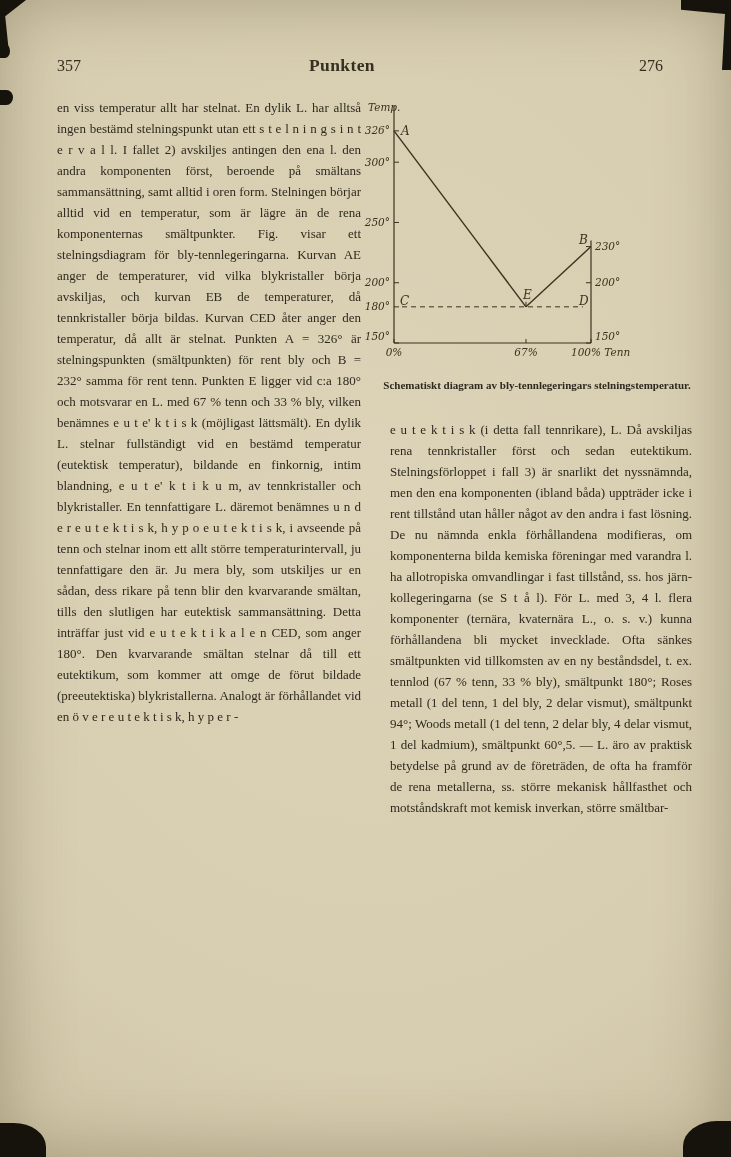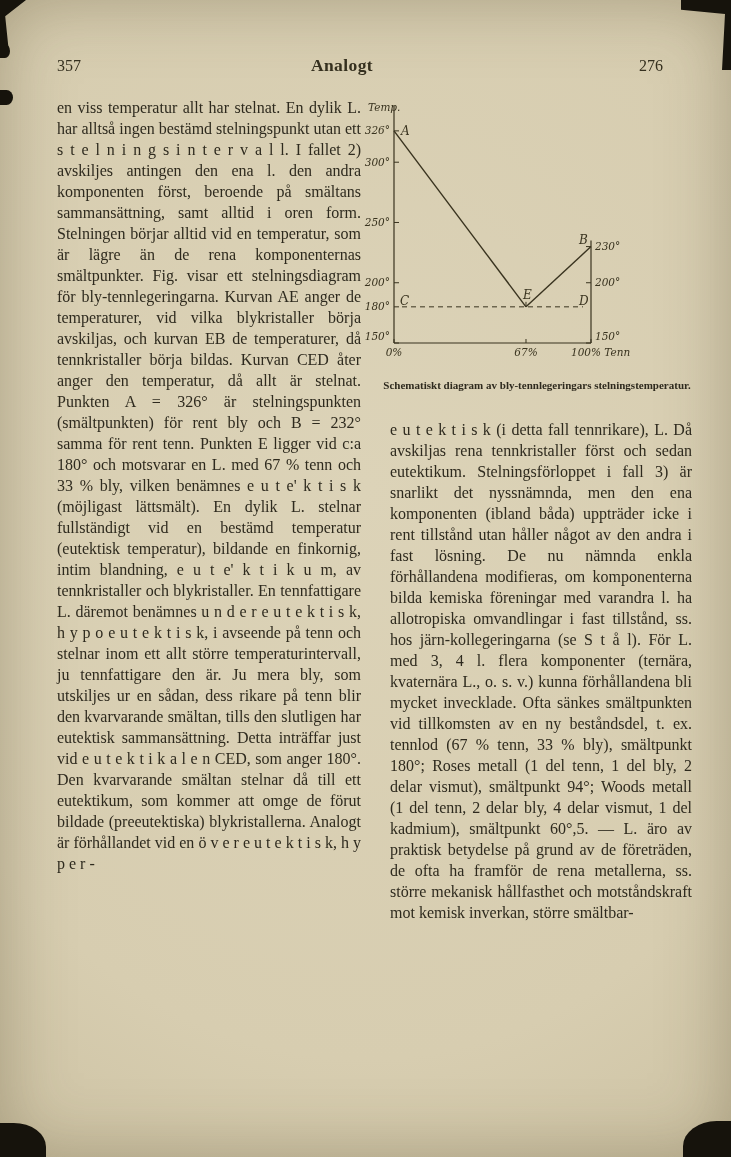--- a/index.html
+++ b/index.html
@@ -2,21 +2,21 @@
 <html><head>
 <meta charset="utf-8">
 <style>
   html,body{margin:0;padding:0;}
   body{width:731px;height:1157px;position:relative;overflow:hidden;background:#cfc5a6;font-family:"Liberation Serif","DejaVu Serif",serif;}
   .page{position:absolute;inset:0;background:radial-gradient(ellipse 120% 90% at 50% 42%,#dcd3b8 0%,#d7cdb0 55%,#c8bd9d 88%,#b9ad8c 100%);box-shadow:inset 0 0 70px rgba(80,68,40,.35);}
   .header{position:absolute;top:55px;left:57px;width:606px;display:flex;align-items:baseline;color:#35301f;justify-content:flex-end;}
   .header .pagenum{font-size:16px;width:60px;}
   .header .pagenum.right{text-align:right;}
   .header .title{flex:1;text-align:center;font-weight:bold;font-size:17.5px;letter-spacing:.4px;transform:translateX(-18px);}
-  .col{position:absolute;font-size:16px;line-height:21px;text-align:justify;color:#2e2a1e;}
+  .col{position:absolute;font-size:13px;line-height:21px;text-align:justify;color:#2e2a1e;}
   .col p{margin:0;}
   .col-left{left:57px;top:97px;width:304px;}
   .col-right-text{left:390px;top:419px;width:302px;}
   .figure{position:absolute;left:358px;top:100px;width:280px;}
   .figure svg{overflow:visible;display:block;}
   .fig-caption{position:absolute;left:383px;top:377px;width:308px;text-align:center;font-weight:bold;font-size:11px;line-height:17.5px;color:#2e2a1e;}
   .fig-label{font-family:"DejaVu Serif",serif;font-style:italic;font-size:10.5px;fill:#39331f;}
   .fig-point{font-family:"DejaVu Serif",serif;font-style:italic;font-size:12px;fill:#39331f;}
   .artifact{position:absolute;background:#16130c;filter:blur(.6px);}
   .a-tl{left:0;top:0;width:26px;height:54px;clip-path:polygon(0 0,100% 0,20% 30%,35% 100%,0 100%);}
@@ -26,21 +26,21 @@
   .a-bl{left:0;bottom:0;width:46px;height:34px;border-radius:0 70% 0 0;}
   .a-br{right:0;bottom:0;width:48px;height:36px;border-radius:70% 0 0 0;}
 </style>
 </head>
 <body>
 
 <div class="page">
 
   <div class="header">
     <span class="pagenum">357</span>
-    <span class="title">Analogt</span>
+    <span class="title">Punkten</span>
     <span class="pagenum right">276</span>
   </div>
 
   <div class="col col-left">
     <p>en viss temperatur allt har stelnat. En dylik L. har alltså ingen bestämd stelningspunkt utan ett s t e l n i n g s i n t e r v a l l.  I fallet 2) avskiljes antingen den ena l. den andra komponenten först, beroende på smältans sammansättning, samt alltid i oren form. Stelningen börjar alltid vid en temperatur, som är lägre än de rena komponenternas smältpunkter. Fig. visar ett stelningsdiagram för bly-tennlegeringarna. Kurvan AE anger de temperaturer, vid vilka blykristaller börja avskiljas, och kurvan EB de temperaturer, då tennkristaller börja bildas. Kurvan CED åter anger den temperatur, då allt är stelnat. Punkten A = 326° är stelningspunkten (smältpunkten) för rent bly och B = 232° samma för rent tenn. Punkten E ligger vid c:a 180° och motsvarar en L. med 67 % tenn och 33 % bly, vilken benämnes e u t e' k t i s k (möjligast lättsmält). En dylik L. stelnar fullständigt vid en bestämd temperatur (eutektisk temperatur), bildande en finkornig, intim blandning, e u t e' k t i k u m, av tennkristaller och blykristaller. En tennfattigare L. däremot benämnes u n d e r e u t e k t i s k,  h y p o e u t e k t i s k, i avseende på tenn och stelnar inom ett allt större temperaturintervall, ju tennfattigare den är. Ju mera bly, som utskiljes ur en sådan, dess rikare på tenn blir den kvarvarande smältan, tills den slutligen har eutektisk sammansättning. Detta inträffar just vid e u t e k t i k a l e n CED, som anger 180°. Den kvarvarande smältan stelnar då till ett eutektikum, som kommer att omge de förut bildade (preeutektiska) blykristallerna. Analogt är förhållandet vid en ö v e r e u t e k t i s k,  h y p e r -</p>
   </div>
 
   <div class="figure">
     <svg viewBox="0 0 280 268" width="280" height="268">
         <text x="10" y="11" class="fig-label">Temp.</text>

